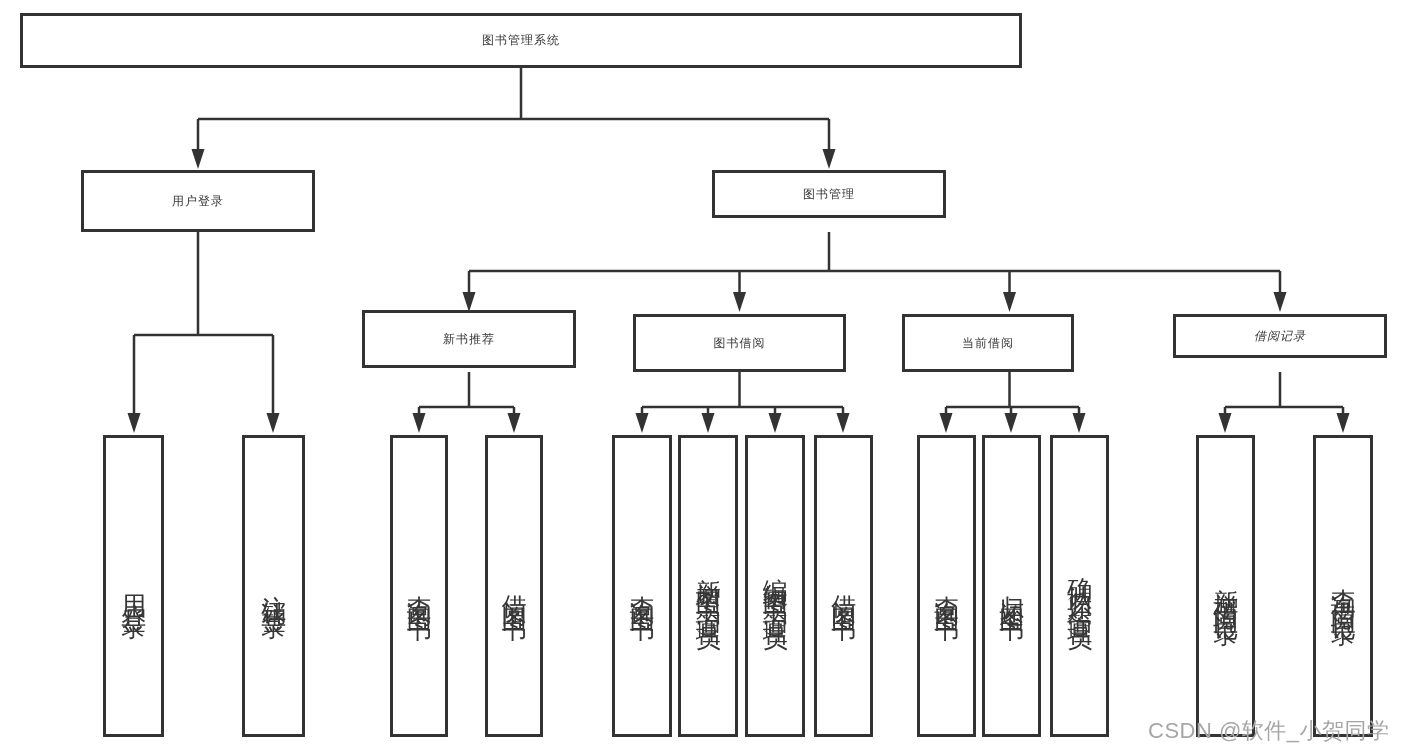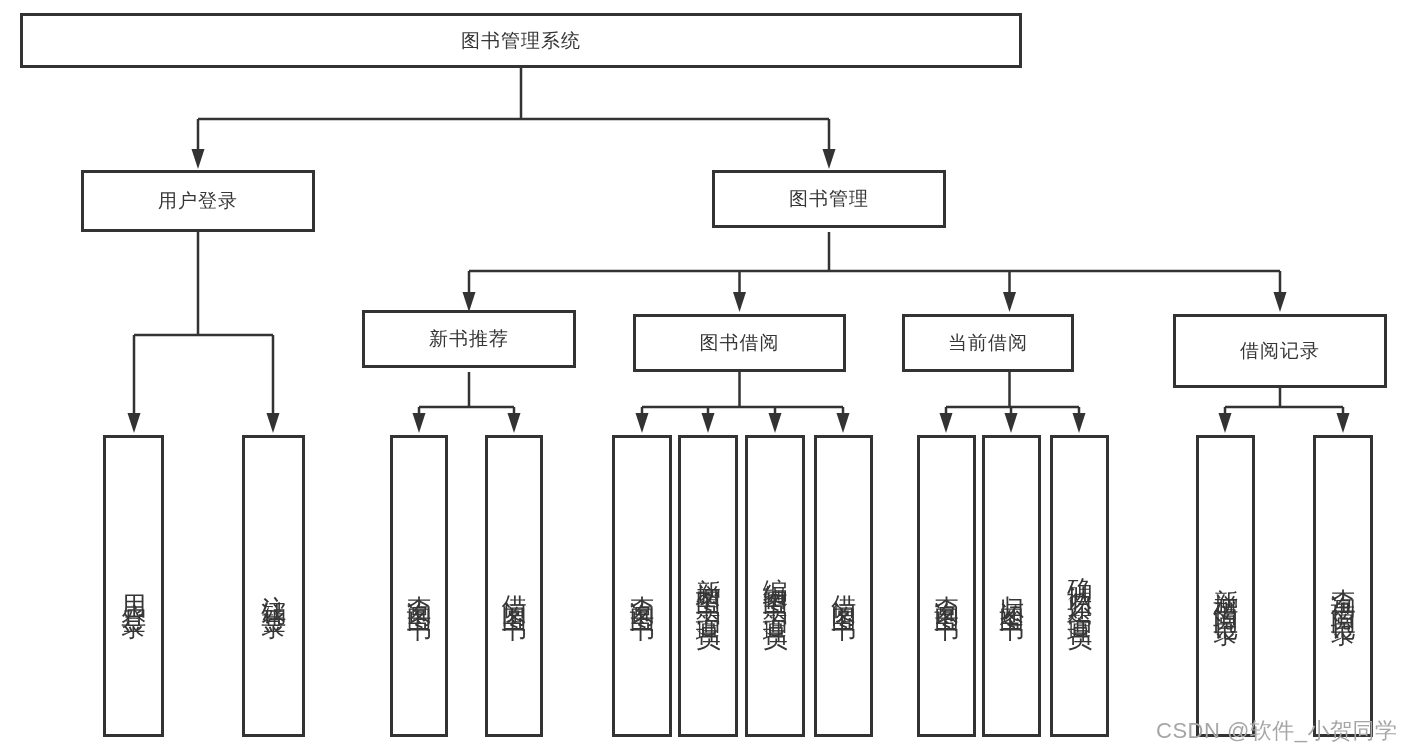--- a/index.html
+++ b/index.html
@@ -19,38 +19,37 @@
   .node {
     position: absolute;
     box-sizing: border-box;
     border: 3px solid #333333;
     background: #ffffff;
     display: flex;
     align-items: center;
     justify-content: center;
     color: #363636;
   }
-  .h-node { font-size: 19px; letter-spacing: 1px; }
+  .h-node { font-size: 12px; letter-spacing: 1px; }
   .root-node { border-width: 3px; }
   .v-node {
     writing-mode: vertical-rl;
     font-size: 25px;
     letter-spacing: 7px;
     line-height: 1.1;
     padding-top: 6px;
   }
   .watermark {
     position: absolute;
     left: 1148px;
     top: 716px;
     font-size: 22px;
     color: #a6a6a6;
     white-space: nowrap;
     letter-spacing: 0.5px;
-    margin-left: 8px;
   }
 </style>
 </head>
 <body>
 
 <div class="canvas">
 
   <svg class="connector-layer" viewBox="0 0 1405 747" xmlns="http://www.w3.org/2000/svg">
     <g stroke="#333333" stroke-width="2.5" fill="none">
 
@@ -87,26 +86,26 @@
       <polygon points="1004.5,413 1017.5,413 1011,433"></polygon>
       <polygon points="1072.5,413 1085.5,413 1079,433"></polygon>
       <polygon points="1218.5,413 1231.5,413 1225,433"></polygon>
       <polygon points="1336.5,413 1349.5,413 1343,433"></polygon>
     </g>
   </svg>
 
   <div class="node h-node root-node" style="left:20px; top:13px; width:1002px; height:55px;">图书管理系统</div>
 
   <div class="node h-node" style="left:81px; top:170px; width:234px; height:62px;">用户登录</div>
-  <div class="node h-node" style="left:712px; top:170px; width:234px; height:58px;">图书管理</div>
+  <div class="node h-node" style="left:712px; top:170px; width:234px; height:48px;">图书管理</div>
 
   <div class="node h-node" style="left:362px; top:310px; width:214px; height:58px;">新书推荐</div>
   <div class="node h-node" style="left:633px; top:314px; width:213px; height:58px;">图书借阅</div>
   <div class="node h-node" style="left:902px; top:314px; width:172px; height:58px;">当前借阅</div>
-  <div class="node h-node" style="left:1173px; top:314px; width:214px; height:74px;">借阅记录</div>
+  <div class="node h-node" style="left:1173px; top:314px; width:214px; height:44px;font-style:italic;">借阅记录</div>
 
   <div class="node v-node" style="left:103px; top:435px; width:61px; height:302px;">用户登录</div>
   <div class="node v-node" style="left:242px; top:435px; width:63px; height:302px;">注销登录</div>
 
   <div class="node v-node" style="left:390px; top:435px; width:58px; height:302px;">查询图书</div>
   <div class="node v-node" style="left:485px; top:435px; width:58px; height:302px;">借阅图书</div>
 
   <div class="node v-node" style="left:612px; top:435px; width:60px; height:302px;">查询图书</div>
   <div class="node v-node" style="left:678px; top:435px; width:60px; height:302px;">新增图书（管理员）</div>
   <div class="node v-node" style="left:745px; top:435px; width:60px; height:302px;">编辑图书（管理员）</div>

